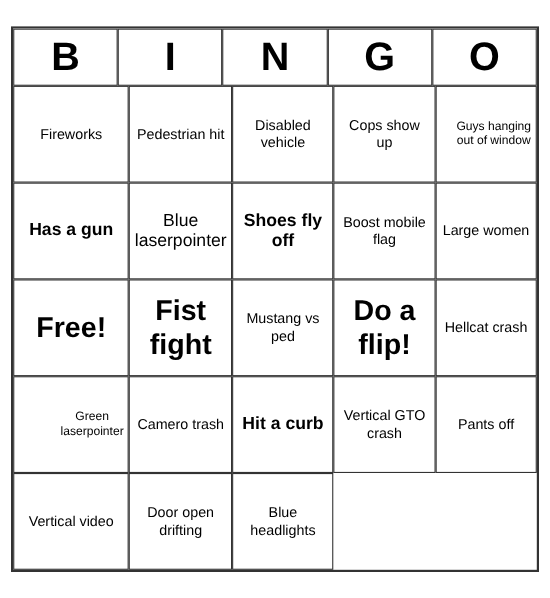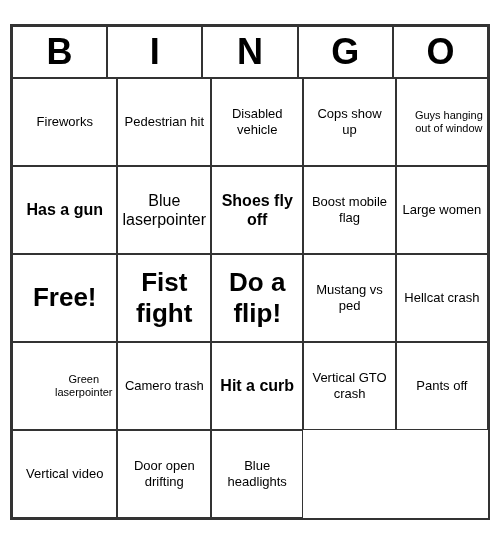--- a/index.html
+++ b/index.html
@@ -74,22 +74,22 @@
       <div class="bingo-cell">Disabled vehicle</div>
       <div class="bingo-cell">Cops show up</div>
       <div class="bingo-cell" style="font-size: 11px; padding-left: 18px;">Guys hanging out of window</div>
       <div class="bingo-cell large-text">Has a gun</div>
       <div class="bingo-cell" style="font-size: 16px;">Blue laserpointer</div>
       <div class="bingo-cell large-text">Shoes fly off</div>
       <div class="bingo-cell">Boost mobile flag</div>
       <div class="bingo-cell">Large women</div>
       <div class="bingo-cell xlarge-text">Free!</div>
       <div class="bingo-cell xlarge-text">Fist fight</div>
+      <div class="bingo-cell">Mustang vs ped</div>
       <div class="bingo-cell xlarge-text">Do a flip!</div>
-      <div class="bingo-cell">Mustang vs ped</div>
       <div class="bingo-cell">Hellcat crash</div>
       <div class="bingo-cell" style="font-size: 11px; padding-left: 42px;">Green laserpointer</div>
       <div class="bingo-cell">Camero trash</div>
       <div class="bingo-cell large-text">Hit a curb</div>
       <div class="bingo-cell">Vertical GTO crash</div>
       <div class="bingo-cell">Pants off</div>
       <div class="bingo-cell">Vertical video</div>
       <div class="bingo-cell">Door open drifting</div>
       <div class="bingo-cell">Blue headlights</div>
     </div>

